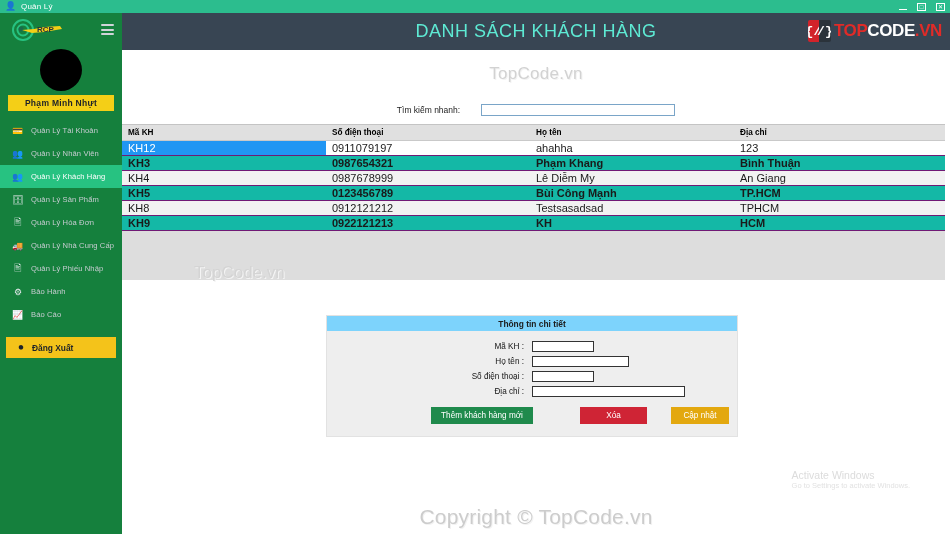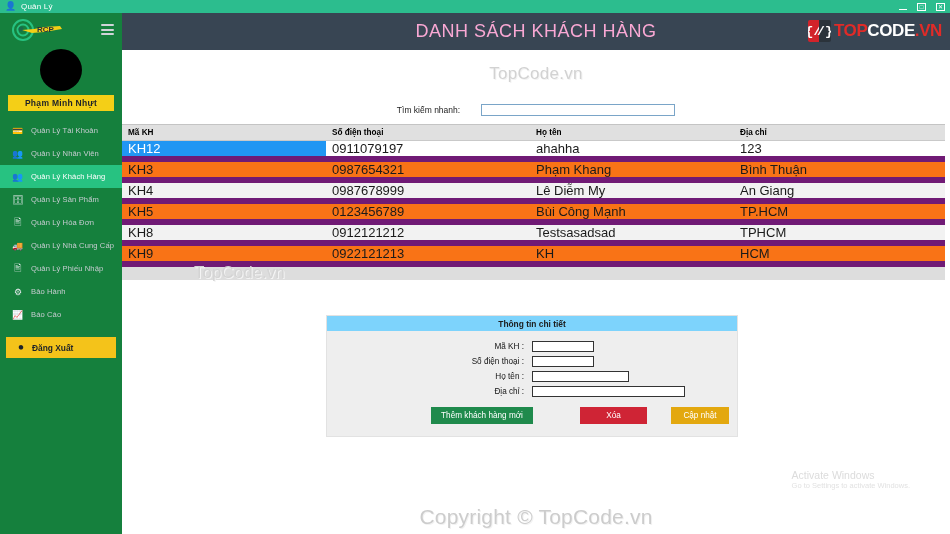--- a/index.html
+++ b/index.html
@@ -93,21 +93,21 @@
   
   .main {
     position: absolute; left: 122px; top: 13px;
     width: 828px; height: 521px; background: #ffffff;
   }
   .header {
     position: relative; height: 37px; background: #384553;
     display: flex; align-items: center; justify-content: center;
   }
   .header .htitle {
-    color: #f9a8d4; font-size: 18px; letter-spacing: .5px;
+    color: #5eead4; font-size: 18px; letter-spacing: .5px;
   }
   .brand {
     position: absolute; right: 8px; top: 6px;
     display: flex; align-items: center; height: 24px;
   }
   .brand-mark {
     width: 23px; height: 22px; display: flex; border-radius: 2px; overflow: hidden;
   }
   .brand-mark .bm-l { width: 11px; background: #d2232a; color: #fff;
     font-size: 13px; font-weight: bold; display: flex; align-items: center;
@@ -143,25 +143,25 @@
     margin-top: 8px; width: 823px; border-top: 1px solid #c4c4c4;
     background: #dddddd; height: 156px;
   }
   table.grid { width: 100%; border-collapse: collapse; table-layout: fixed; }
   table.grid th {
     background: #e0e0e0; text-align: left; font-size: 8.2px;
     color: #000000; font-weight: bold; height: 15px; padding-left: 6px;
     border-bottom: 1px solid #c9c9c9;
   }
   table.grid td {
-    font-size: 13px; color: #1a1a1a; height: 15px; padding-left: 6px;
-    border-bottom: 6px solid #701a75; white-space: nowrap; overflow: hidden;
+    font-size: 11px; color: #1a1a1a; height: 15px; padding-left: 6px;
+    border-bottom: 1px solid #701a75; white-space: nowrap; overflow: hidden;
   }
   table.grid tr.odd td { background: #f2f2f2; }
-  table.grid tr.even td { background: #f97316; }
+  table.grid tr.even td { background: #14b8a6; font-weight: bold; }
   table.grid tr.selected td { background: #ffffff; color: #1a1a1a; }
   table.grid tr.selected td.sel-cell {
     background: #2196f3; color: #ffffff;
   }
   .wm-table {
     position: absolute; left: 72px; top: 250px;
     color: #d4d4d4; font-size: 17px; text-shadow: 1px 1px 0 #f4f4f4;
     pointer-events: none;
   }
 
@@ -385,26 +385,26 @@
     <div class="wm-table">TopCode.vn</div>
 
     <div class="panel">
       <div class="panel-head">Thông tin chi tiết</div>
       <div class="panel-body">
         <div class="frow">
           <span class="flbl">Mã KH :</span>
           <input class="w-sm" type="text" value="" style="">
         </div>
         <div class="frow">
+          <span class="flbl">Họ tên :</span>
+          <input class="w-md" type="text" value="" style="">
+        </div>
+        <div class="frow">
           <span class="flbl">Số điện thoại :</span>
           <input class="w-sm" type="text" value="" style="">
-        </div>
-        <div class="frow">
-          <span class="flbl">Họ tên :</span>
-          <input class="w-md" type="text" value="" style="">
         </div>
         <div class="frow">
           <span class="flbl">Địa chỉ :</span>
           <input class="w-lg" type="text" value="" style="">
         </div>
         <div class="btnrow">
           <button class="btn btn-add">Thêm khách hàng mới</button>
           <button class="btn btn-del">Xóa</button>
           <button class="btn btn-upd">Cập nhật</button>
         </div>

